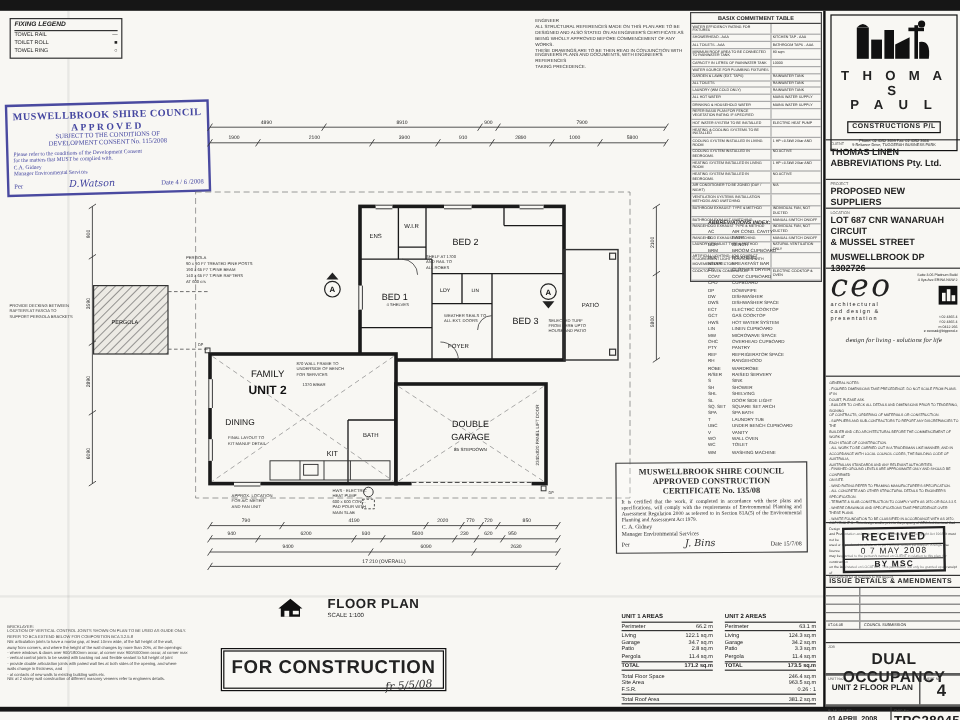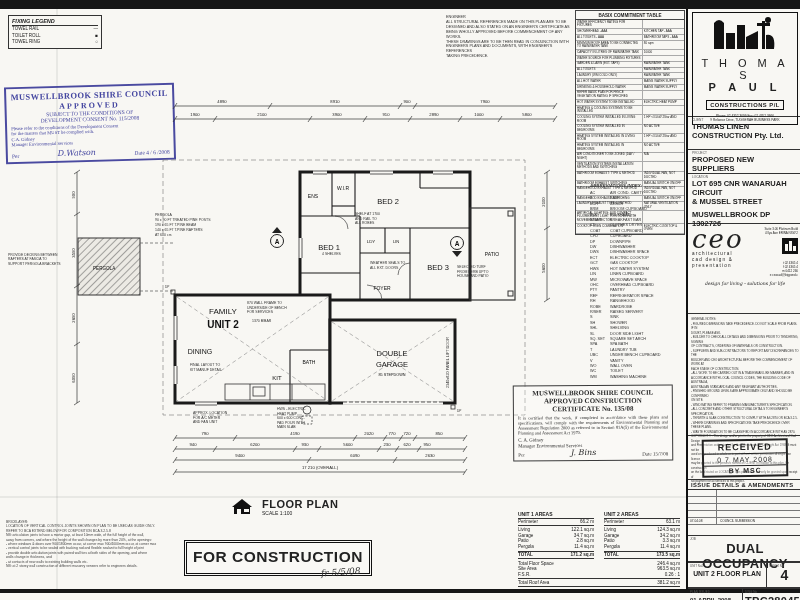--- a/index.html
+++ b/index.html
@@ -40,41 +40,41 @@
              font-family:"Liberation Serif",serif;transform:rotate(-.4deg);}
   #certstamp .h{font-size:7px;font-weight:bold;text-align:center;line-height:8px;}
   #certstamp .b{font-size:4.4px;line-height:5.2px;margin-top:1.5px;text-align:justify;}
   #certstamp .n{font-size:4.8px;margin-top:1.5px;}
   #certstamp .sig-row{display:flex;justify-content:space-between;font-size:5px;align-items:flex-end;}
   
   #forconst{border:3px double #111;padding:5px 6px 7px;background:rgba(255,255,255,.2);}
   #forconst .t{font-size:15.5px;font-weight:bold;letter-spacing:.5px;white-space:nowrap;font-family:"Liberation Sans",sans-serif;}
   #forconst .s{position:absolute;right:8px;bottom:-4px;font-size:9px;color:#333;transform:rotate(-4deg);}
   
-  #fplabel{display:flex;align-items:flex-start;gap:8px;}
+  #fplabel{display:flex;align-items:flex-start;gap:19px;}
   #fplabel .big{font-size:11px;font-weight:bold;letter-spacing:.5px;}
   #fplabel .sm{font-size:5px;}
   
   #blnotes{width:225px;font-size:3.4px;line-height:4.4px;color:#454545;}
   
   #areas{width:162px;font-size:4.6px;color:#222;}
   #areas .cols{display:flex;gap:10px;}
   #areas .col{width:76px;}
   #areas .hd{font-weight:bold;font-size:5px;border-bottom:.7px solid #333;padding-bottom:1px;}
   .ar-row{display:flex;justify-content:space-between;line-height:5.8px;}
   .ar-row.per{border-bottom:.7px solid #333;margin-bottom:1px;}
   .ar-row.tot{border-top:.7px solid #333;border-bottom:.7px solid #333;font-weight:bold;margin-top:1px;}
   #areas .merge{border-bottom:.7px solid #333;margin-top:2px;padding-bottom:1px;}
   #areas .merge .ar-row{line-height:5.4px;}
   
   #tblock{left:686px;top:9px;width:114px;height:581px;border-left:2.5px solid #111;}
   .tb-sec{position:absolute;left:0;width:100%;box-sizing:border-box;border-bottom:1px solid #333;}
   .lbl{font-size:3.2px;color:#555;}
   #tplogo{border:1.5px solid #111;margin:3px 4px;padding:2px 0;text-align:center;}
-  #tplogo .n1{font-size:11px;font-weight:normal;letter-spacing:4px;line-height:12px;}
+  #tplogo .n1{font-size:11px;font-weight:bold;letter-spacing:4px;line-height:12px;}
   #tplogo .n2{font-size:11px;font-weight:bold;letter-spacing:5px;line-height:12px;}
   #tplogo .n3{font-size:5.8px;font-weight:bold;border:1px solid #111;display:inline-block;padding:1px 3px;margin-top:2px;letter-spacing:.5px;}
   #tplogo .ph{font-size:3.2px;margin-top:3px;}
   #tplogo .ad{font-size:3.2px;}
   .tb-big{font-size:7.5px;font-weight:bold;line-height:9px;}
   #ceo .logo{font-family:"DejaVu Serif",serif;font-style:italic;font-size:26px;line-height:24px;letter-spacing:2px;}
   #ceo .sub{font-size:4.6px;letter-spacing:1.2px;line-height:6px;}
   #ceo .addr{font-size:3px;line-height:4px;text-align:right;}
   #ceo .tag{font-family:"DejaVu Serif",serif;font-style:italic;font-size:4.6px;text-align:center;}
   #gnotes{font-size:2.9px;line-height:4.5px;color:#333;}
@@ -828,31 +828,31 @@
         <div class="n2">P A U L</div>
         <div class="n3">CONSTRUCTIONS P/L</div>
         <div class="ph">Phone: 02 4352 3699    Fax: 02 4352 3666</div>
         <div class="ad">9 Reliance Drive, TUGGERAH BUSINESS PARK</div>
       </div>
     </div>
 
     <div class="tb-sec" style="top:108px;height:33px;padding:1px 4px;">
       <div class="lbl">CLIENT</div>
       <div class="tb-big">THOMAS LINEN</div>
-      <div class="tb-big">CONSTRUCTION Pty. Ltd.</div>
+      <div class="tb-big">ABBREVIATIONS Pty. Ltd.</div>
     </div>
 
     <div class="tb-sec" style="top:141px;height:24px;padding:1px 4px;">
       <div class="lbl">PROJECT</div>
       <div class="tb-big">PROPOSED NEW SUPPLIERS</div>
     </div>
 
     <div class="tb-sec" style="top:165px;height:50px;padding:1px 4px;">
       <div class="lbl">LOCATION</div>
-      <div class="tb-big">LOT 695 CNR WANARUAH CIRCUIT</div>
+      <div class="tb-big">LOT 687 CNR WANARUAH CIRCUIT</div>
       <div class="tb-big">&amp; MUSSEL STREET</div>
       <div class="tb-big" style="margin-top:4px;">MUSWELLBROOK  DP 1302726</div>
     </div>
 
     <div class="tb-sec" id="ceo" style="top:215px;height:90px;padding:3px 4px;">
       <div style="display:flex;">
         <div style="width:58px;">
           <div class="logo">ceo</div>
           <div class="sub">architectural</div>
           <div class="sub">cad design &amp;</div>

